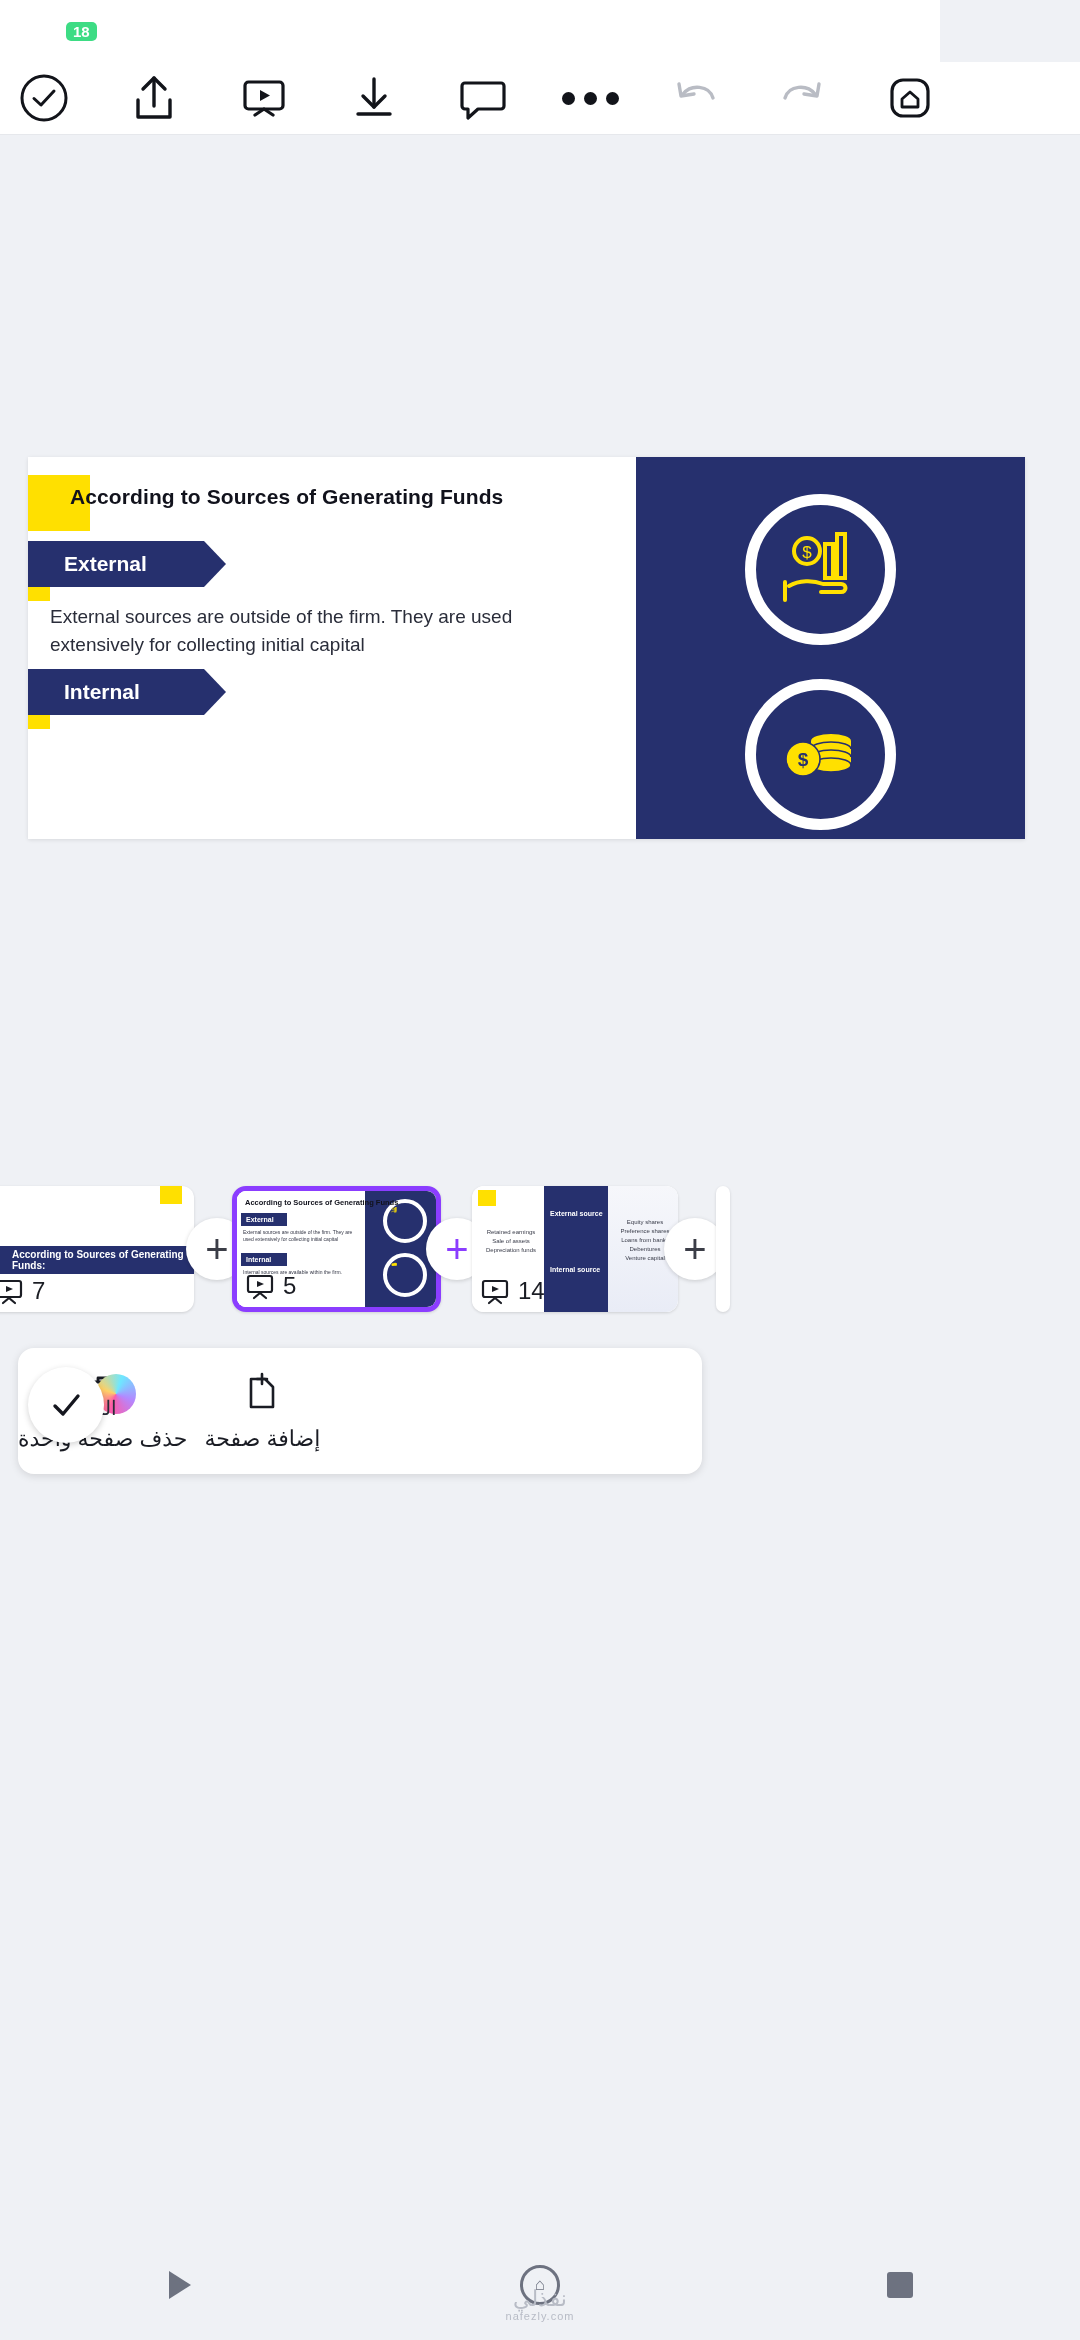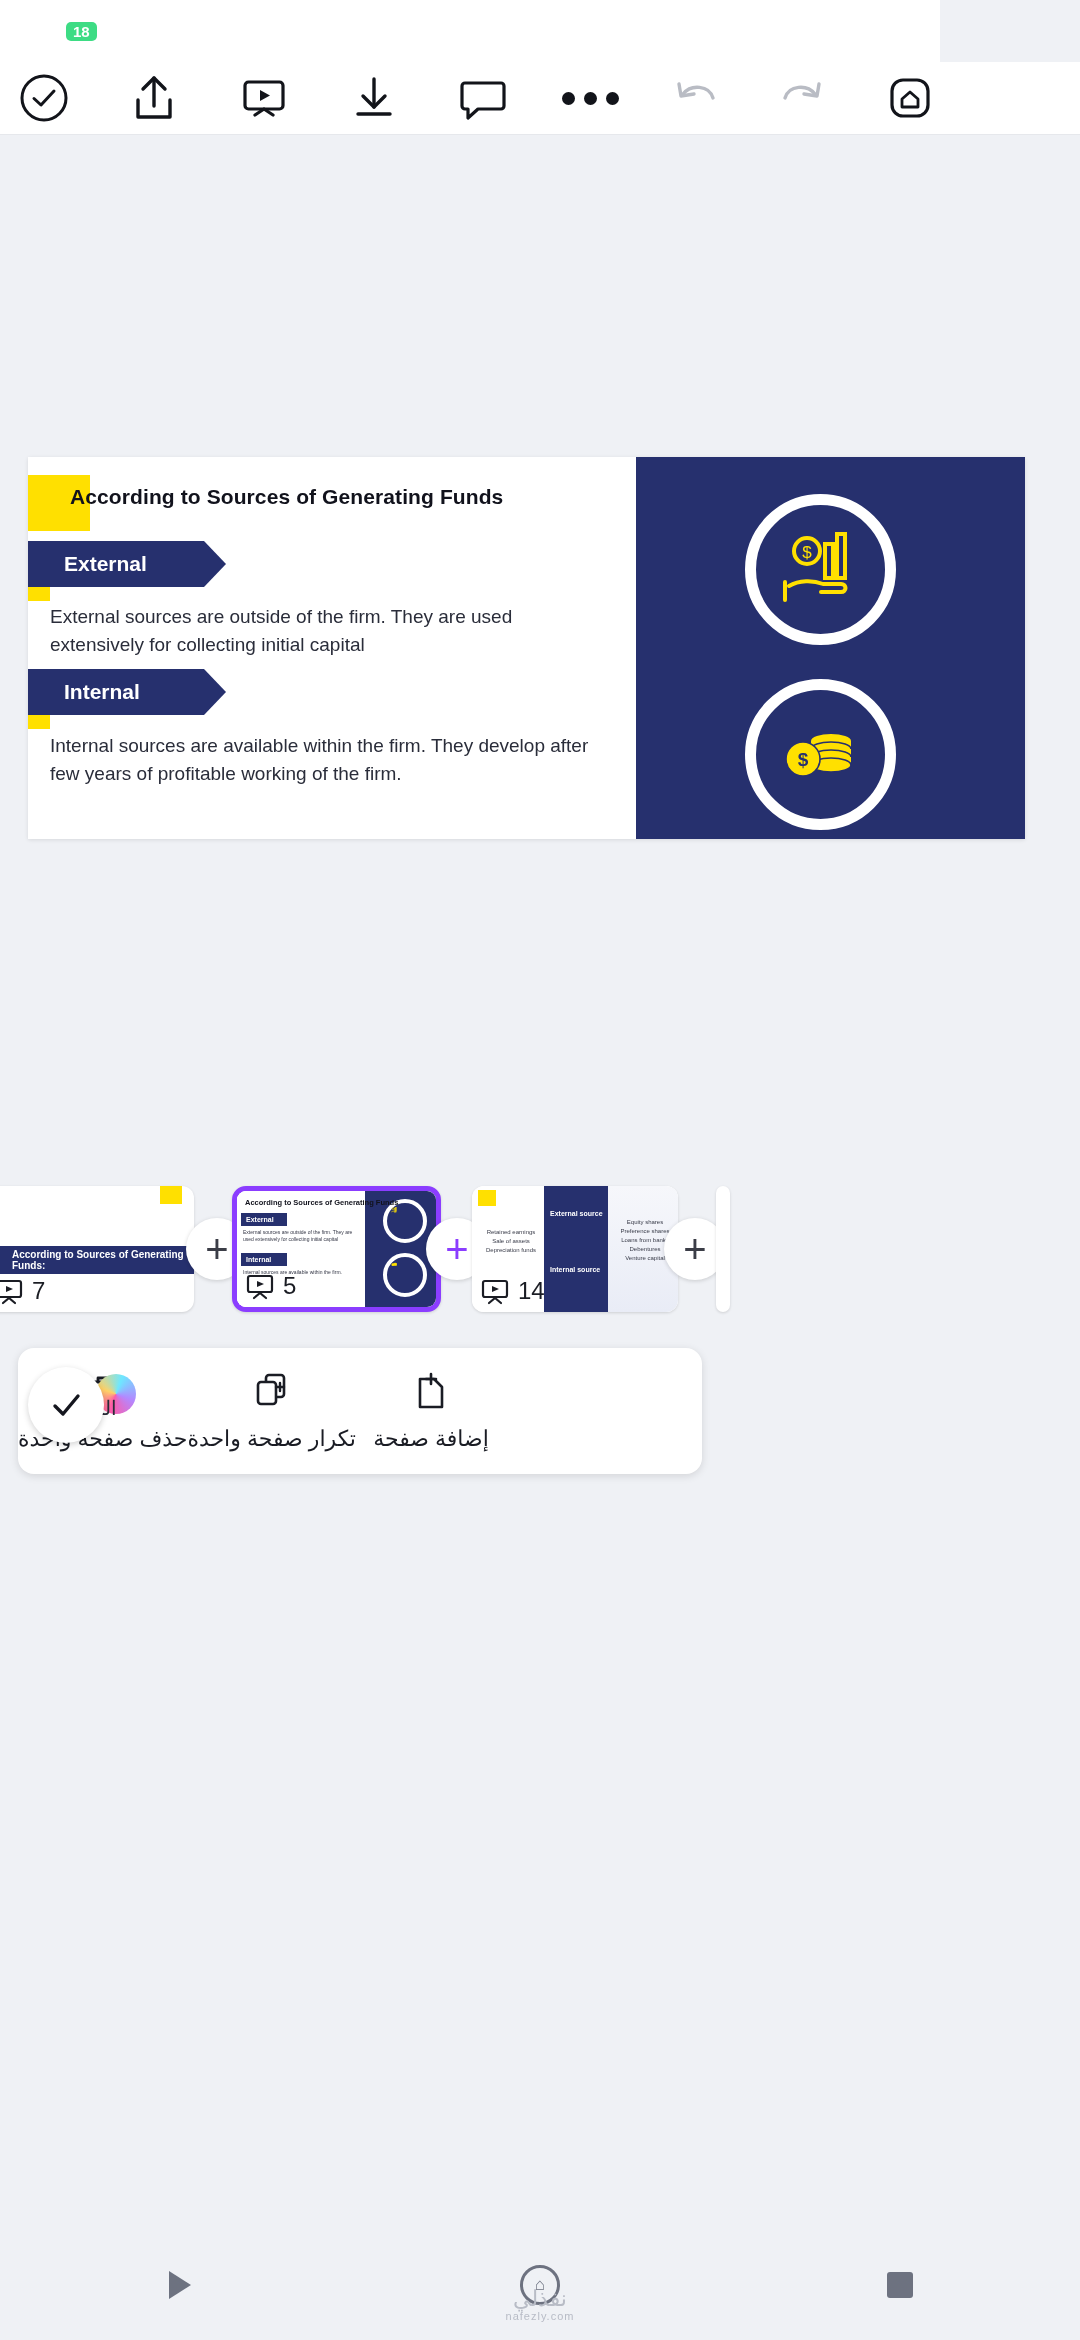--- a/index.html
+++ b/index.html
@@ -340,21 +340,20 @@
     <div class="slide-left">
       <div class="yellow-square"></div>
       <div class="slide-title">According to Sources of Generating Funds</div>
 
       <div class="band" id="band-external">External</div>
       <div class="band-tab" id="band-external-tab"></div>
       <div class="para" id="para-external">External sources are outside of the firm. They are used extensively for collecting initial capital</div>
 
       <div class="band" id="band-internal">Internal</div>
       <div class="band-tab" id="band-internal-tab"></div>
-      <div class="para" id="para-internal">Internal sources are available within the firm. They develop after few years of profitable working of the firm.</div>
     </div>
 
     <div class="slide-right">
       <div class="circle" id="circle-top">
         <svg width="104" height="104" viewBox="0 0 104 104">
           <circle cx="38" cy="33" r="13" fill="none" stroke="#ffe000" stroke-width="4"></circle>
           <text x="38" y="40" font-size="17" fill="#ffe000" text-anchor="middle" font-family="'Liberation Sans',sans-serif">$</text>
           <rect x="56" y="26" width="8" height="34" fill="none" stroke="#ffe000" stroke-width="4"></rect>
           <rect x="68" y="16" width="8" height="44" fill="none" stroke="#ffe000" stroke-width="4"></rect>
           <path d="M20 68 C30 62, 44 62, 54 66 L72 66 C78 66, 78 74, 72 74 L52 74" fill="none" stroke="#ffe000" stroke-width="4" stroke-linecap="round" stroke-linejoin="round"></path>
@@ -471,28 +470,20 @@
 <div class="actionbar">
 
   <div class="action">
     <svg width="44" height="44" viewBox="0 0 44 44">
       <path d="M11 9 H25 L33 17 V37 H11 Z" fill="none" stroke="#1a1c24" stroke-width="2.6" stroke-linejoin="round"></path>
       <path d="M22 4 V14 M17 9 H27" stroke="#1a1c24" stroke-width="2.6" stroke-linecap="round"></path>
     </svg>
     <span class="lbl">إضافة صفحة</span>
   </div>
 
-  <div class="action">
-    <svg width="44" height="44" viewBox="0 0 44 44">
-      <rect x="8" y="12" width="18" height="22" rx="3" fill="none" stroke="#1a1c24" stroke-width="2.6"></rect>
-      <path d="M16 12 V8 A3 3 0 0 1 19 5 H31 A3 3 0 0 1 34 8 V24 A3 3 0 0 1 31 27 H26" fill="none" stroke="#1a1c24" stroke-width="2.6" stroke-linejoin="round"></path>
-      <path d="M30 13 V21 M26 17 H34" stroke="#1a1c24" stroke-width="2.4" stroke-linecap="round"></path>
-    </svg>
-    <span class="lbl">تكرار صفحة واحدة</span>
-  </div>
 
   <div class="action">
     <svg width="44" height="44" viewBox="0 0 44 44">
       <path d="M9 12 H35" stroke="#1a1c24" stroke-width="2.8" stroke-linecap="round"></path>
       <path d="M17 12 V8 H27 V12" fill="none" stroke="#1a1c24" stroke-width="2.8" stroke-linejoin="round"></path>
       <path d="M12 12 L14 36 H30 L32 12" fill="none" stroke="#1a1c24" stroke-width="2.8" stroke-linejoin="round"></path>
       <path d="M19 18 V30 M25 18 V30" stroke="#1a1c24" stroke-width="2.4" stroke-linecap="round"></path>
     </svg>
     <span class="lbl">حذف صفحة واحدة</span>
   </div>

